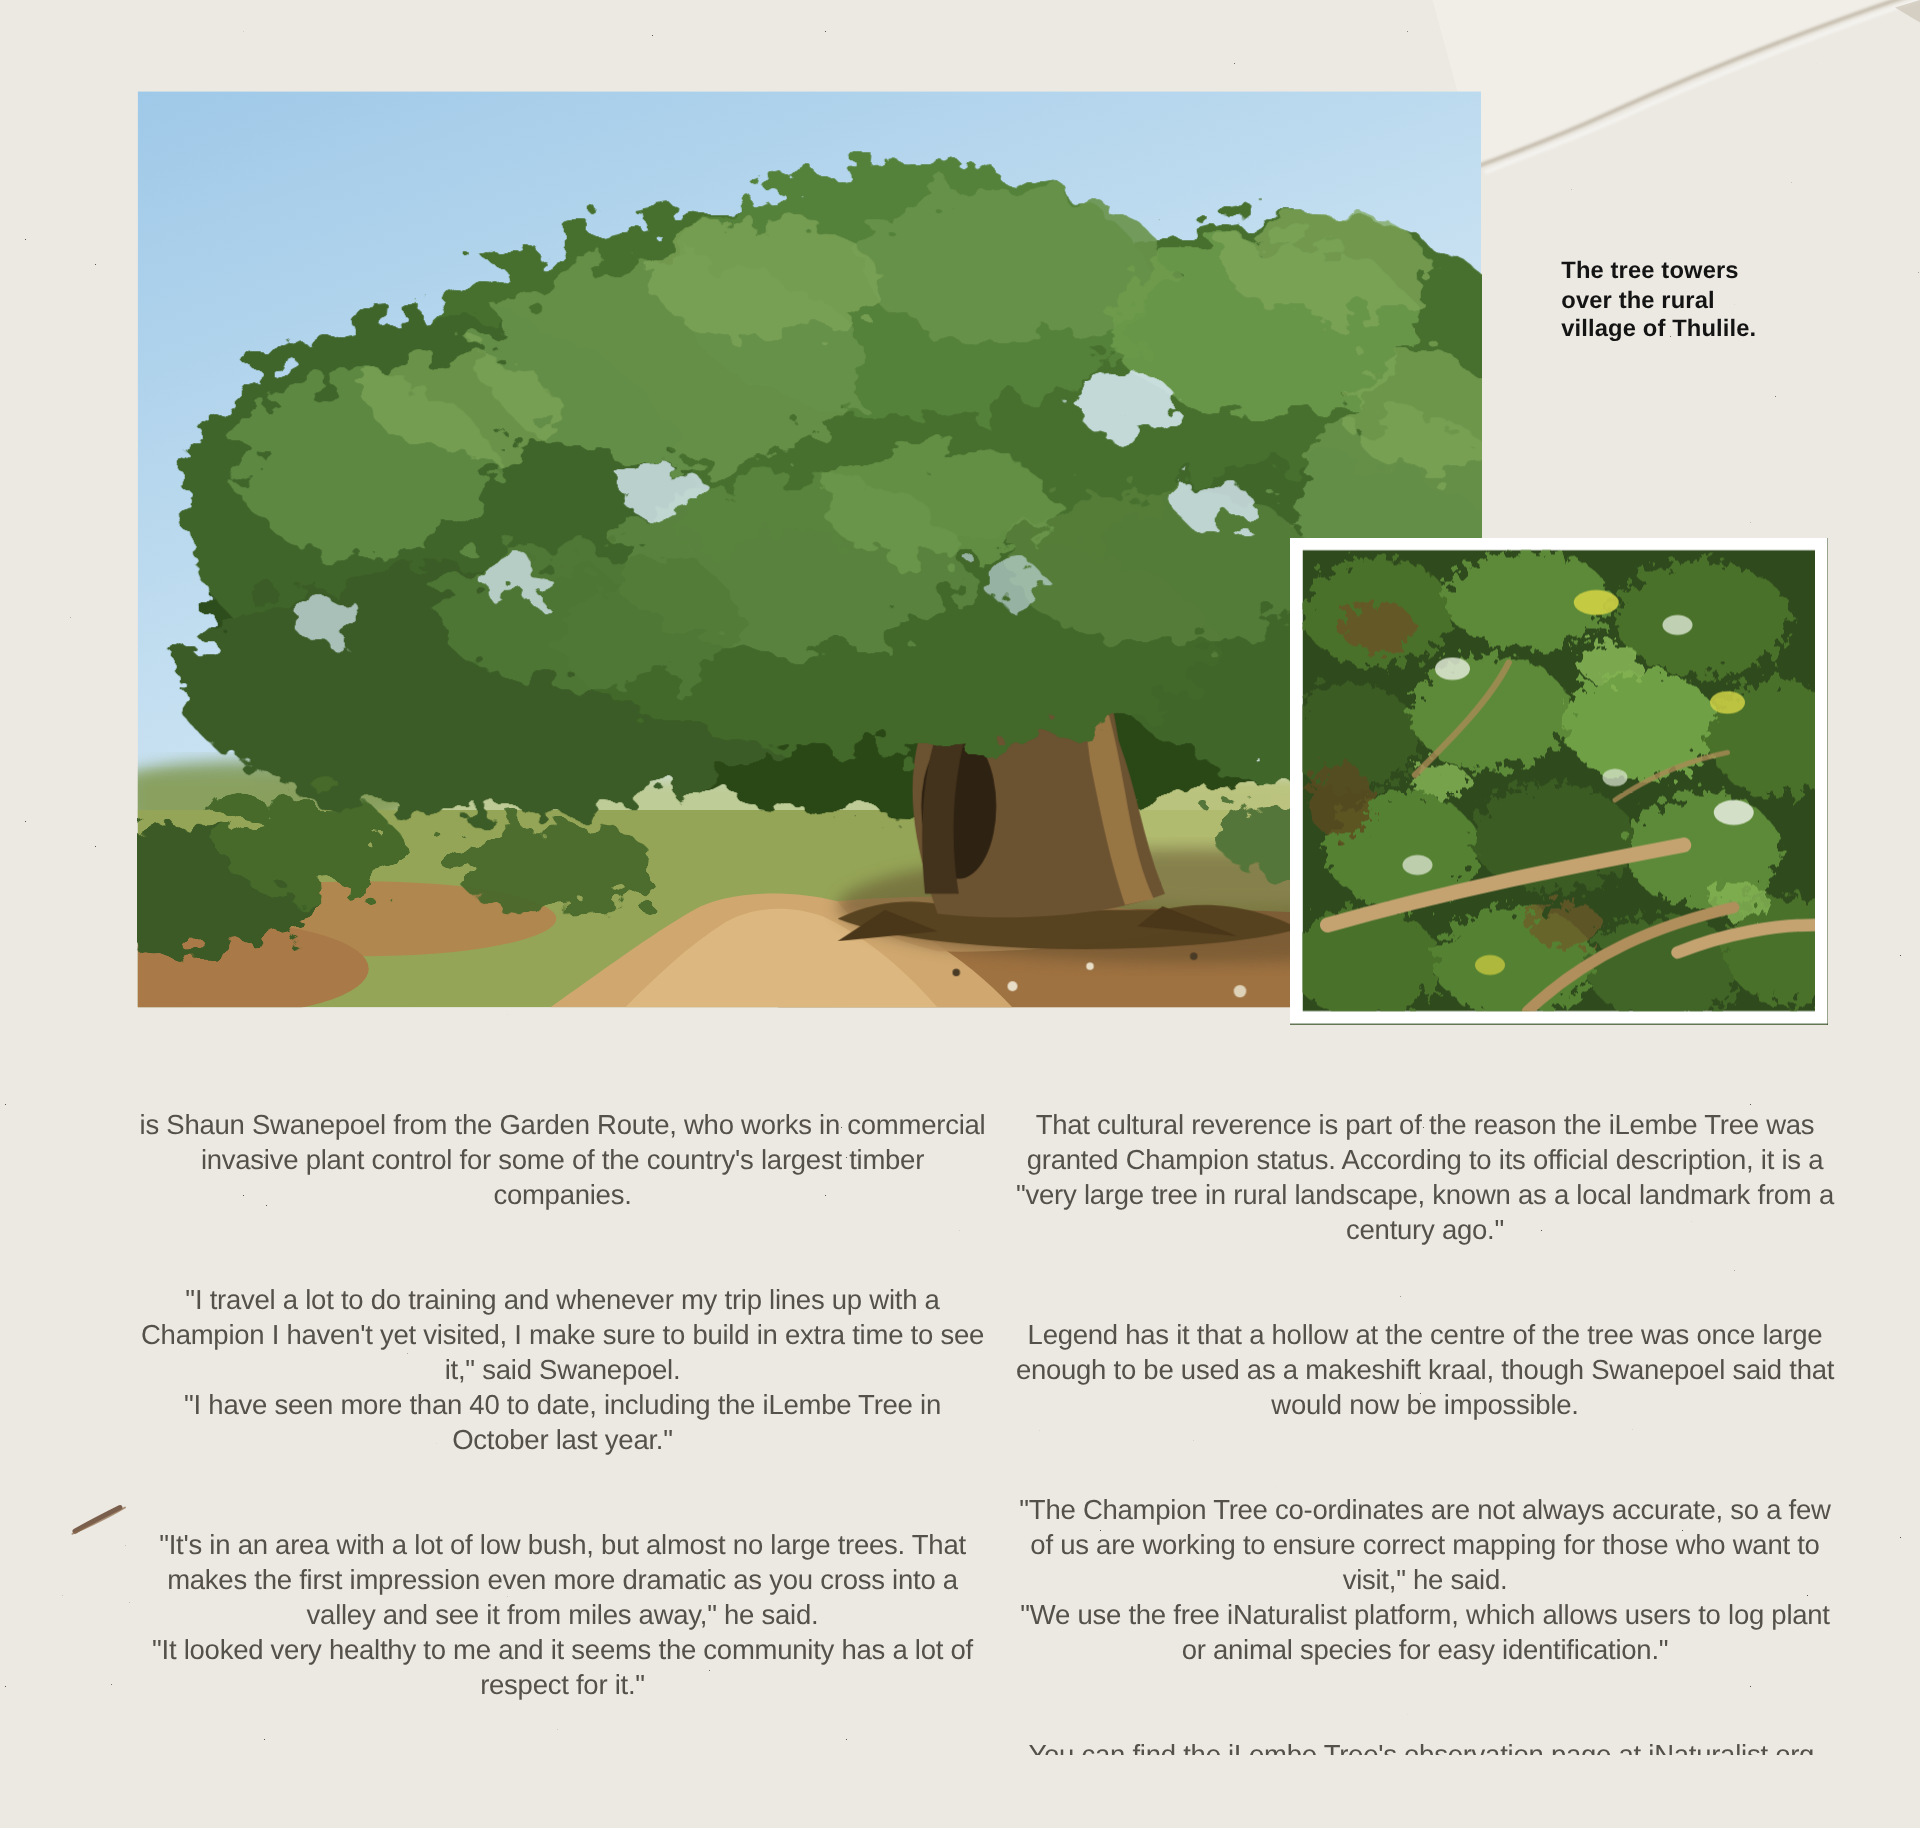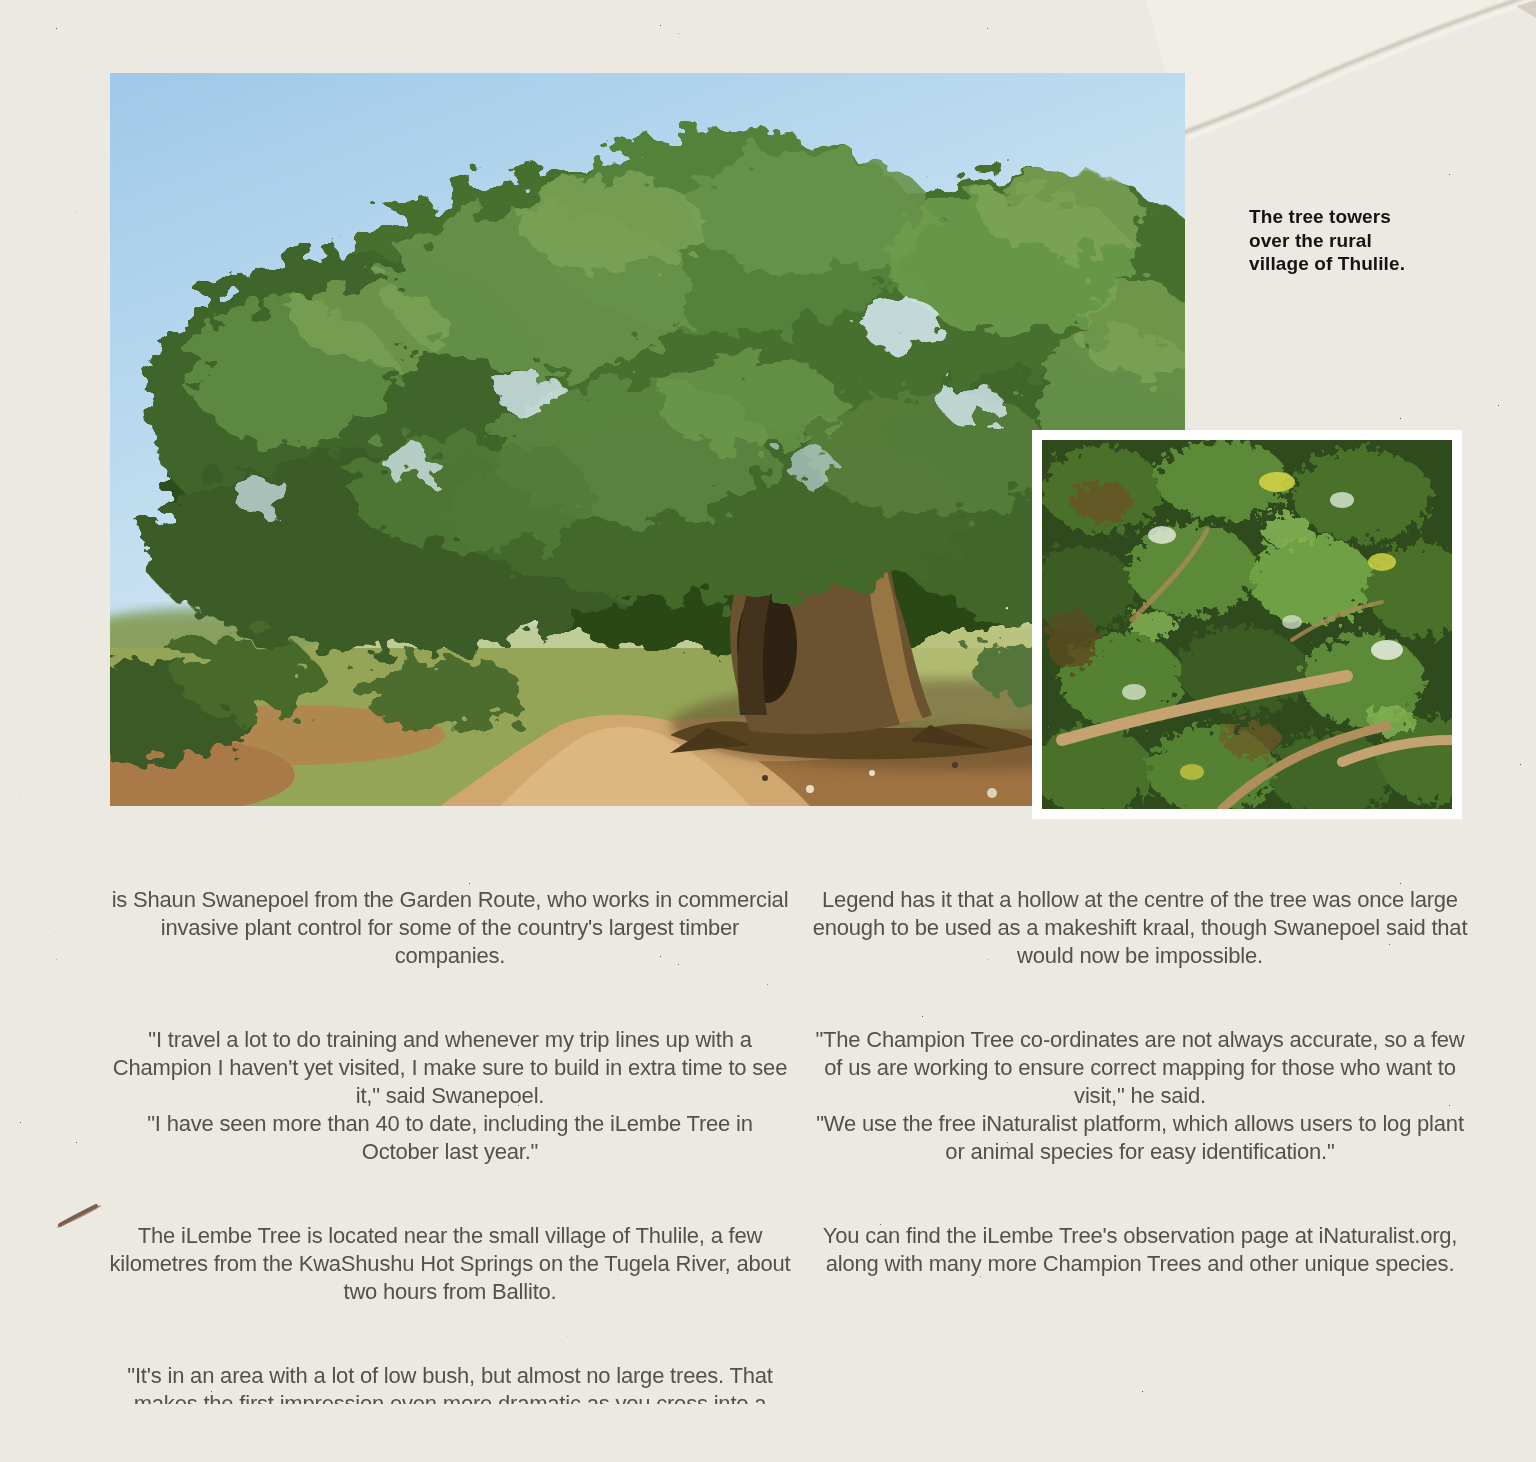--- a/index.html
+++ b/index.html
@@ -227,25 +227,25 @@
         <ellipse cx="150" cy="332" rx="12" ry="8" fill="#c3c53e" opacity="0.8"></ellipse>
       </g>
     </svg>
   </figure>
 
   <main>
     <div class="col col-left">
       <p class="body">is Shaun Swanepoel from the Garden Route, who works in commercial invasive plant control for some of the country's largest timber companies.</p>
       <p class="body">"I travel a lot to do training and whenever my trip lines up with a Champion I haven't yet visited, I make sure to build in extra time to see it," said Swanepoel.
 "I have seen more than 40 to date, including the iLembe Tree in October last year."</p>
-      <p class="body">The iLembe Tree is located near the small village of Thulile, a few kilometres from the KwaShushu Hot Springs on the Tugela River, about two hours from Ballito.</p>
       <p class="body">"It's in an area with a lot of low bush, but almost no large trees. That makes the first impression even more dramatic as you cross into a valley and see it from miles away," he said.
 "It looked very healthy to me and it seems the community has a lot of respect for it."</p>
     </div>
     <div class="col col-right">
+      <p class="body">That cultural reverence is part of the reason the iLembe Tree was granted Champion status. According to its official description, it is a "very large tree in rural landscape, known as a local landmark from a century ago."</p>
       <p class="body">Legend has it that a hollow at the centre of the tree was once large enough to be used as a makeshift kraal, though Swanepoel said that would now be impossible.</p>
       <p class="body">"The Champion Tree co-ordinates are not always accurate, so a few of us are working to ensure correct mapping for those who want to visit," he said.
 "We use the free iNaturalist platform, which allows users to log plant or animal species for easy identification."</p>
       <p class="body">You can find the iLembe Tree's observation page at iNaturalist.org, along with many more Champion Trees and other unique species.</p>
     </div>
   </main>
 
   <footer class="footer">
     <span>33</span><span class="divider">|</span><span>Fast Finder November 2025</span>
   </footer>

